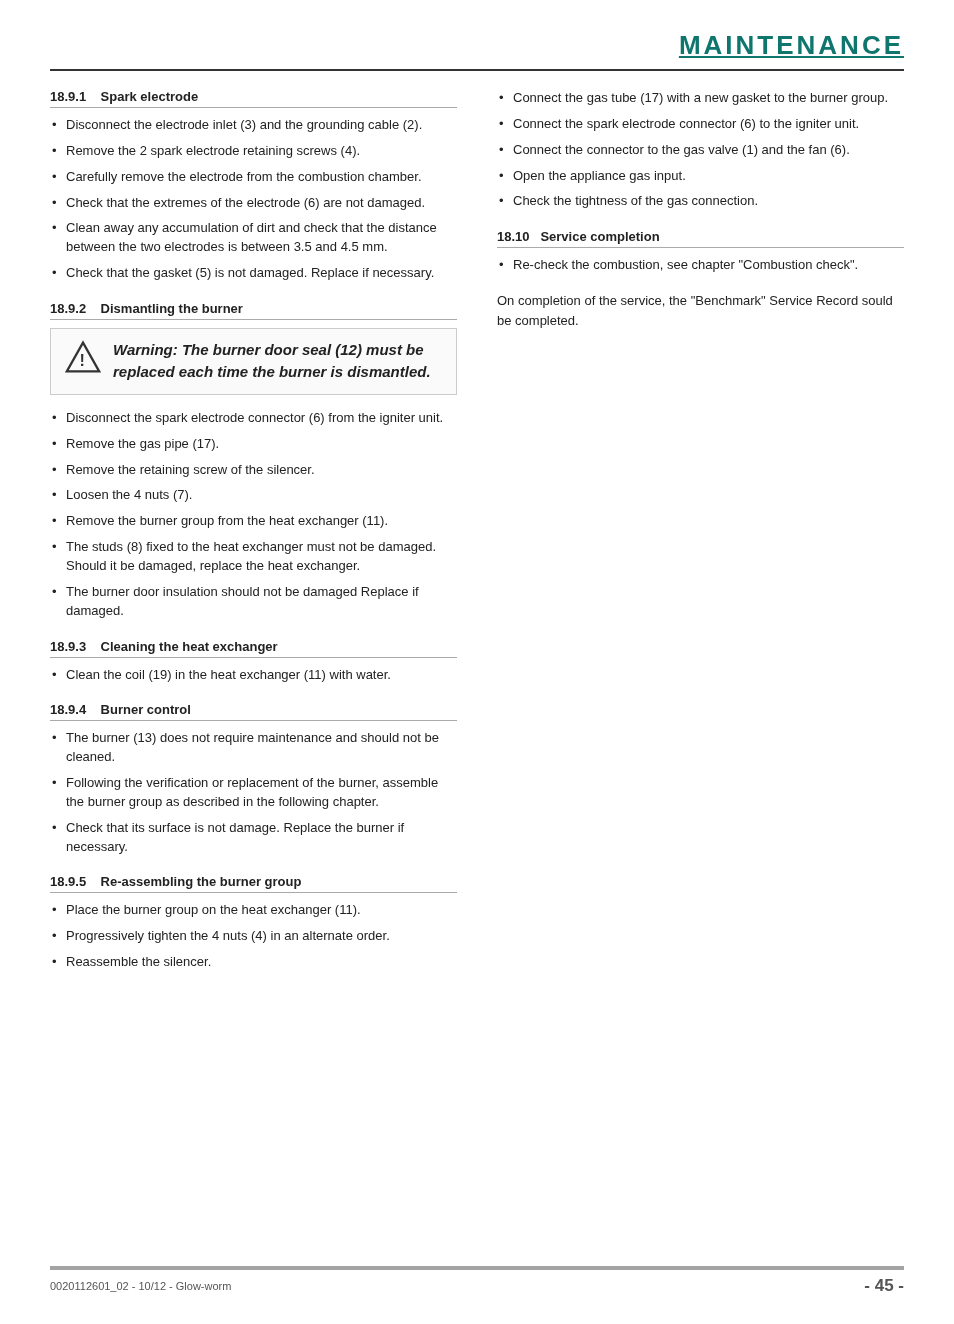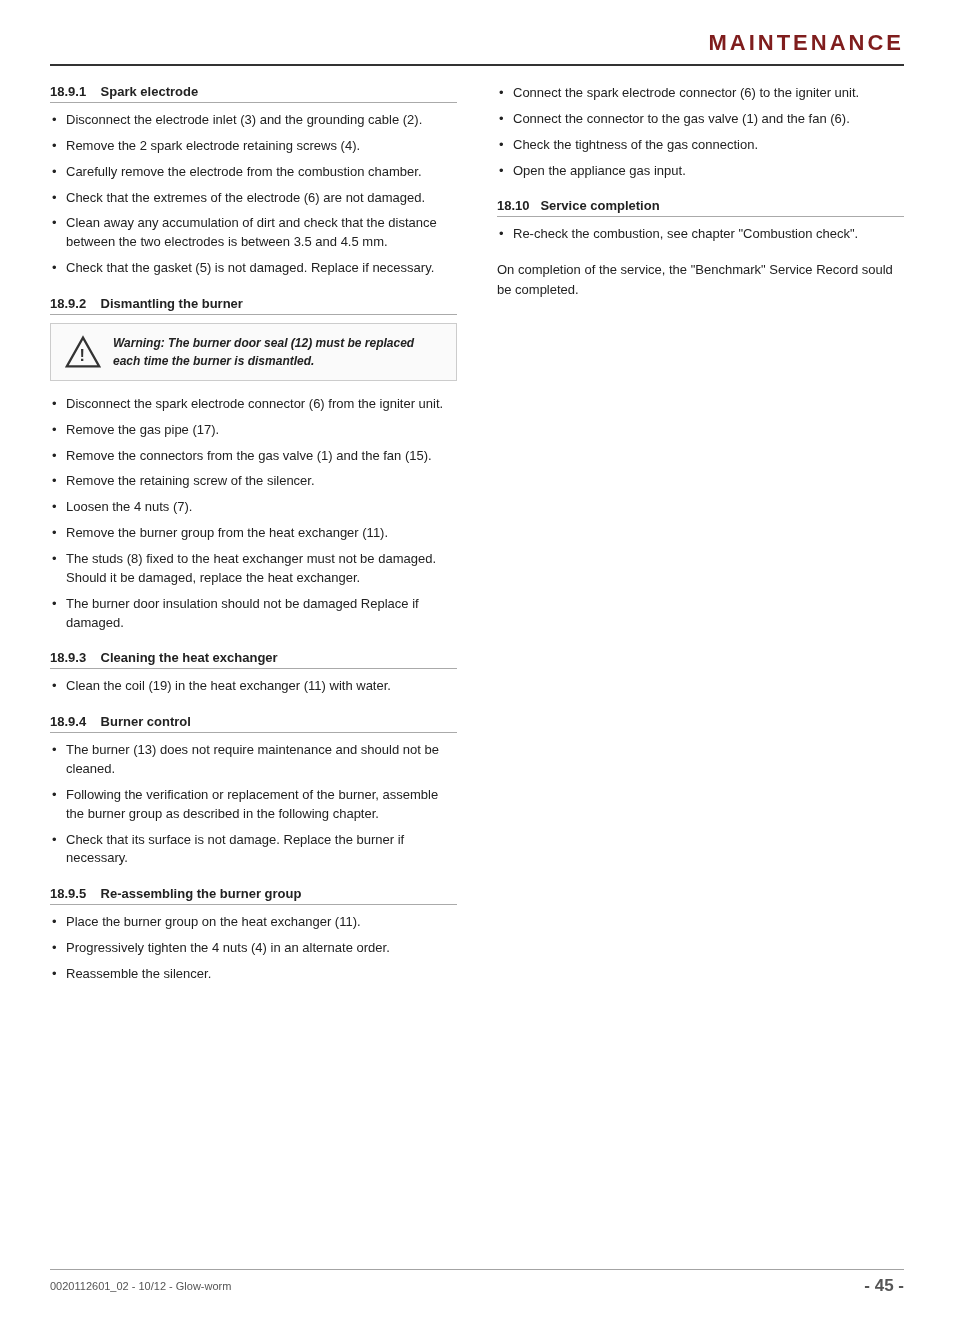--- a/index.html
+++ b/index.html
@@ -15,25 +15,26 @@
       width: 954px;
       min-height: 1324px;
       padding: 30px 50px 40px 50px;
       position: relative;
     }
     .page-header {
       text-align: right;
       margin-bottom: 8px;
     }
     .page-title {
-      font-size: 22px;
+      font-size: 26px;
       font-weight: bold;
-      color: #7f1d1d;
+      color: #0f766e;
       letter-spacing: 3px;
       text-transform: uppercase;
+      text-decoration: underline;
     }
     .header-line {
       border-top: 2px solid #333;
       margin-bottom: 18px;
     }
     .two-col {
       display: flex;
       gap: 40px;
       justify-content: space-between;
     }
@@ -75,40 +76,40 @@
       margin-bottom: 14px;
       background: #fafafa;
     }
     .warning-icon {
       width: 36px;
       height: 36px;
       margin-right: 12px;
       flex-shrink: 0;
     }
     .warning-text {
-      font-size: 12px;
+      font-size: 15px;
       line-height: 1.5;
     }
     .warning-text strong {
       font-style: italic;
     }
     .section-block {
       margin-bottom: 18px;
     }
     .page-footer {
       position: absolute;
       bottom: 28px;
       left: 50px;
       right: 50px;
       display: flex;
       justify-content: space-between;
       align-items: center;
       font-size: 11px;
       color: #555;
-      border-top: 1px solid #a3a3a3;
+      border-top: 4px solid #a3a3a3;
       padding-top: 6px;
     }
     .page-num {
       font-weight: bold;
       font-size: 17px;
     }
   </style>
 </head>
 <body>
 
@@ -149,21 +150,20 @@
             <polygon points="20,4 38,36 2,36" fill="none" stroke="#333" stroke-width="2.5"></polygon>
             <text x="19" y="30" font-size="18" font-weight="bold" text-anchor="middle" fill="#333">!</text>
           </svg>
           <div class="warning-text">
             <strong>Warning: The burner door seal (12) must be replaced each time the burner is dismantled.</strong>
           </div>
         </div>
         <ul class="bullet-list">
           <li>Disconnect the spark electrode connector (6) from the igniter unit.</li>
           <li>Remove the gas pipe (17).</li>
-          <li>Remove the connectors from the gas valve (1) and the fan (15).</li>
           <li>Remove the retaining screw of the silencer.</li>
           <li>Loosen the 4 nuts (7).</li>
           <li>Remove the burner group from the heat exchanger (11).</li>
           <li>The studs (8) fixed to the heat exchanger must not be damaged. Should it be damaged, replace the heat exchanger.</li>
           <li>The burner door insulation should not be damaged Replace if damaged.</li>
         </ul>
       </div>
 
       <div class="section-block">
         <div class="section-heading">
@@ -198,24 +198,25 @@
           <li>Reassemble the silencer.</li>
         </ul>
       </div>
 
     </div>
 
     <div class="col-right">
 
       <div class="section-block">
         <ul class="bullet-list">
+          <li>Connect the gas tube (17) with a new gasket to the burner group.</li>
           <li>Connect the spark electrode connector (6) to the igniter unit.</li>
           <li>Connect the connector to the gas valve (1) and the fan (6).</li>
+          <li>Open the appliance gas input.</li>
           <li>Check the tightness of the gas connection.</li>
-          <li>Open the appliance gas input.</li>
         </ul>
       </div>
 
       <div class="section-block">
         <div class="section-heading">
           <span>18.10</span>
           <span>&nbsp; Service completion</span>
         </div>
         <ul class="bullet-list">
           <li>Re-check the combustion, see chapter "Combustion check".</li>

